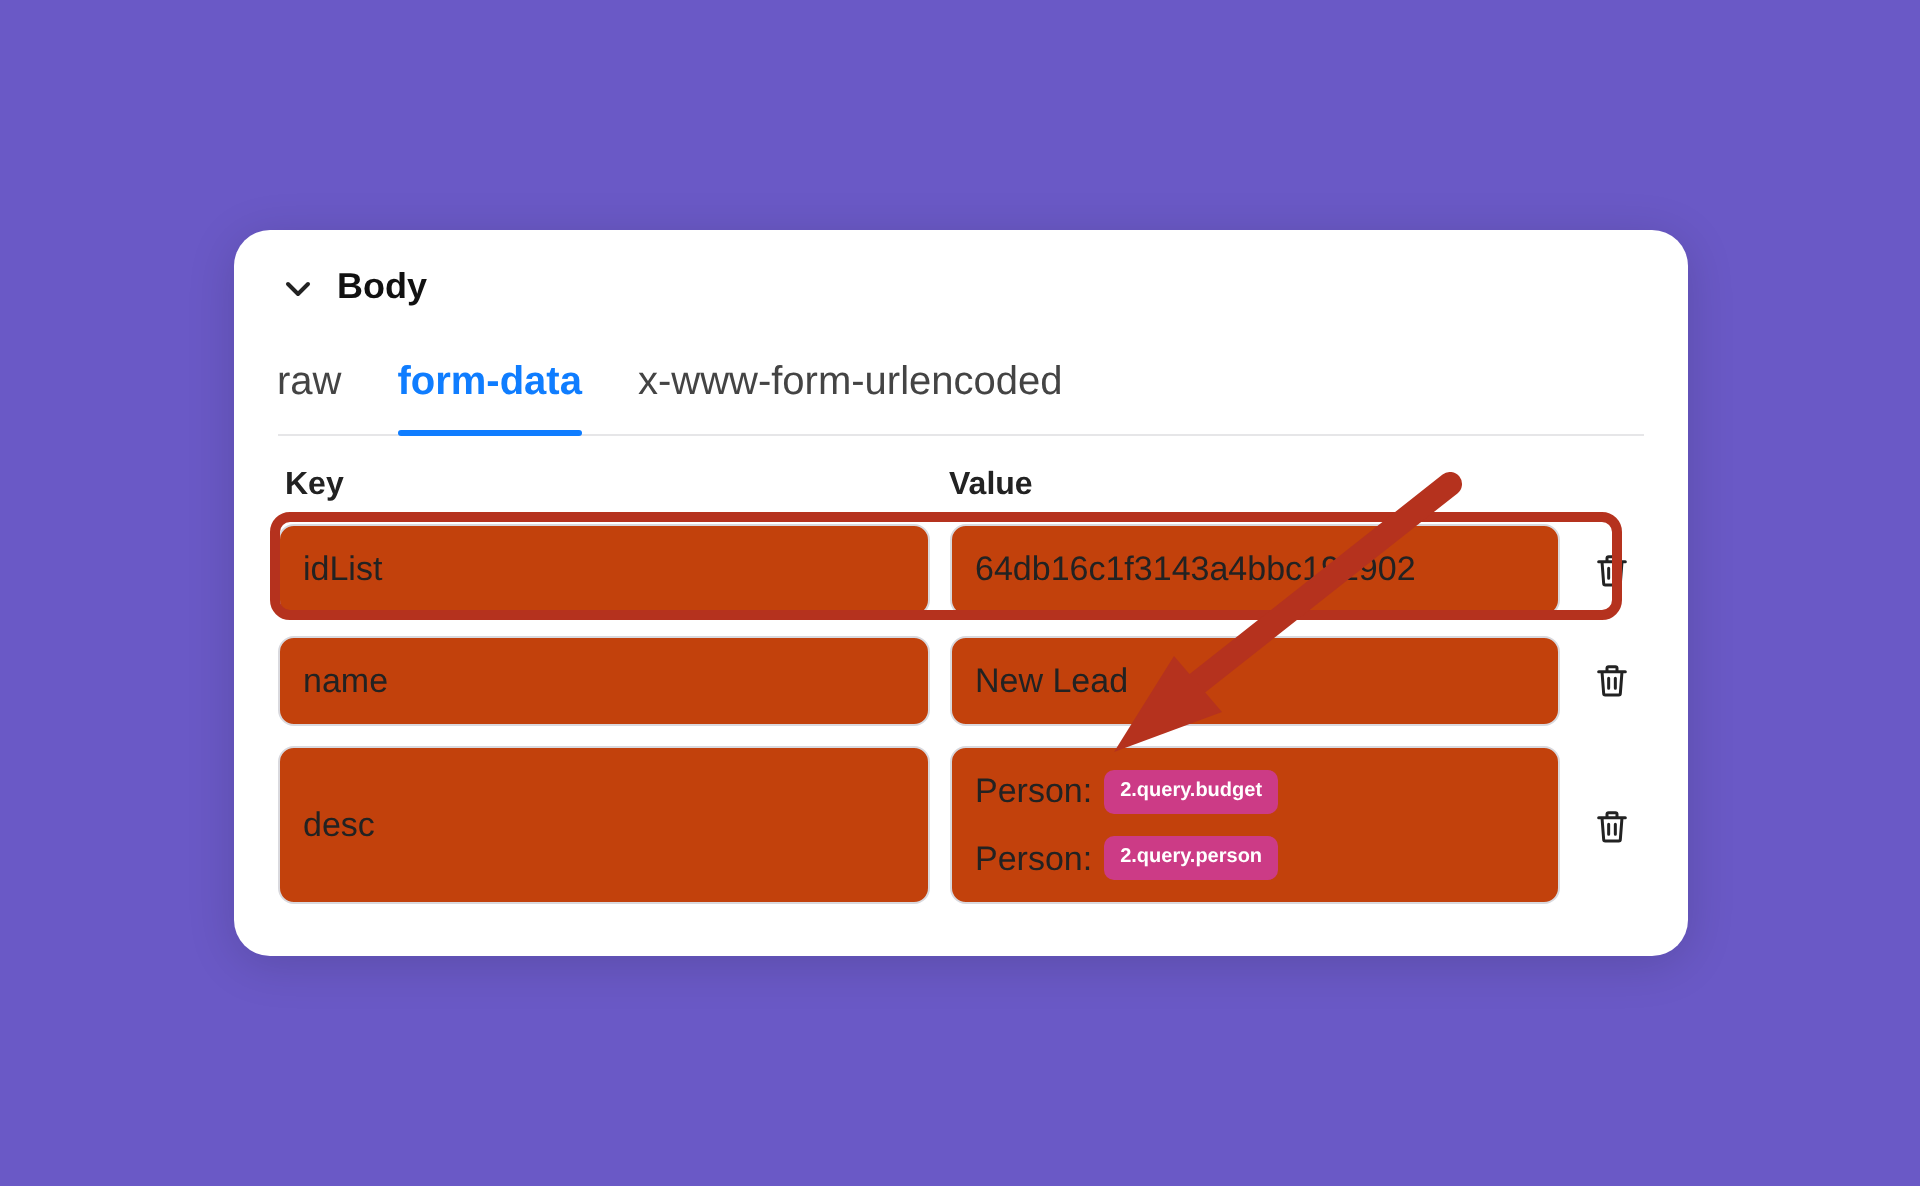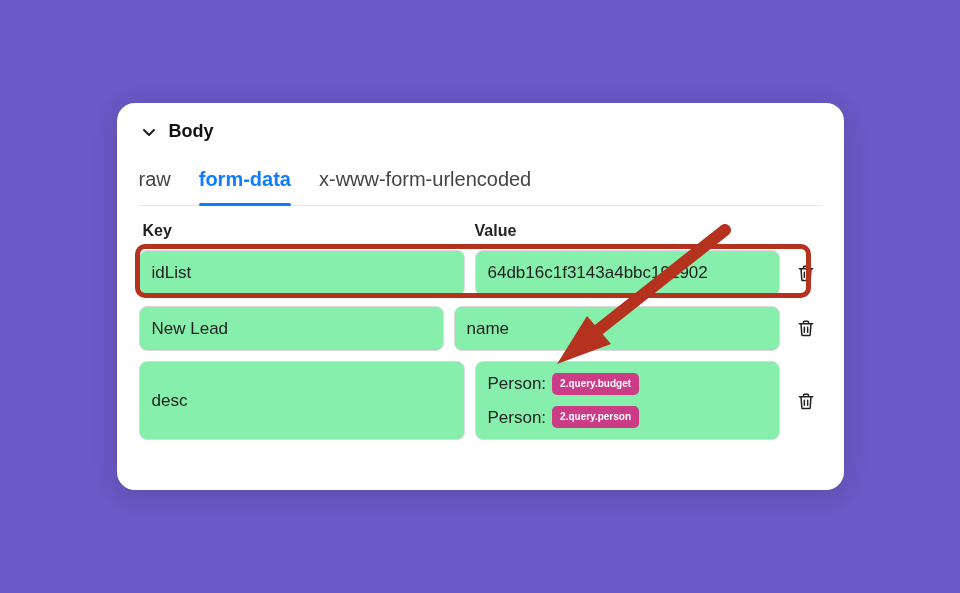--- a/index.html
+++ b/index.html
@@ -10,21 +10,21 @@
     height: 593px;
     display: flex;
     align-items: center;
     justify-content: center;
     position: relative;
   }
   .panel {
     width: 727px;
     background: #fff;
     border-radius: 18px;
-    padding: 18px 22px 40px 22px;
+    padding: 18px 22px 16px 22px;
     box-shadow: 0 4px 24px rgba(0,0,0,0.15);
   }
   .header {
     display: flex;
     align-items: center;
     gap: 10px;
     padding-bottom: 6px;
   }
   .chevron {
     width: 20px; height: 20px;
@@ -77,21 +77,21 @@
     gap: 10px;
     margin-bottom: 10px;
     position: relative;
   }
   .cell {
     border: 1px solid #d9d9de;
     border-radius: 8px;
     padding: 9px 12px;
     font-size: 17px;
     color: #222;
-    background: #86efac;
+    background: #c2410c;
     display:flex;
     align-items:center;
     flex-wrap:wrap;
     gap:4px 6px;
     line-height:1.5;
   }
   .cell.key { width: 326px; }
   .cell.val { flex: 1; }
   .trash {
     width: 32px;
@@ -167,22 +167,22 @@
       <div class="cell key">idList</div>
       <div class="cell val">64db16c1f3143a4bbc192902</div>
       <div class="trash">
         <svg width="20" height="20" viewBox="0 0 24 24">
             <path fill="none" stroke="#222" stroke-width="1.8" stroke-linecap="round" stroke-linejoin="round" d="M4 7h16M9 7V5a1 1 0 0 1 1-1h4a1 1 0 0 1 1 1v2M6 7l1 13a1 1 0 0 0 1 1h8a1 1 0 0 0 1-1l1-13M10 11v6M14 11v6"></path>
           </svg>
       </div>
     </div>
 
     <div class="row">
+      <div class="cell key">name</div>
       <div class="cell val">New Lead</div>
-      <div class="cell key">name</div>
       <div class="trash">
         <svg width="20" height="20" viewBox="0 0 24 24">
             <path fill="none" stroke="#222" stroke-width="1.8" stroke-linecap="round" stroke-linejoin="round" d="M4 7h16M9 7V5a1 1 0 0 1 1-1h4a1 1 0 0 1 1 1v2M6 7l1 13a1 1 0 0 0 1 1h8a1 1 0 0 0 1-1l1-13M10 11v6M14 11v6"></path>
           </svg>
       </div>
     </div>
 
     <div class="row">
       <div class="cell key">desc</div>
       <div class="cell val">

